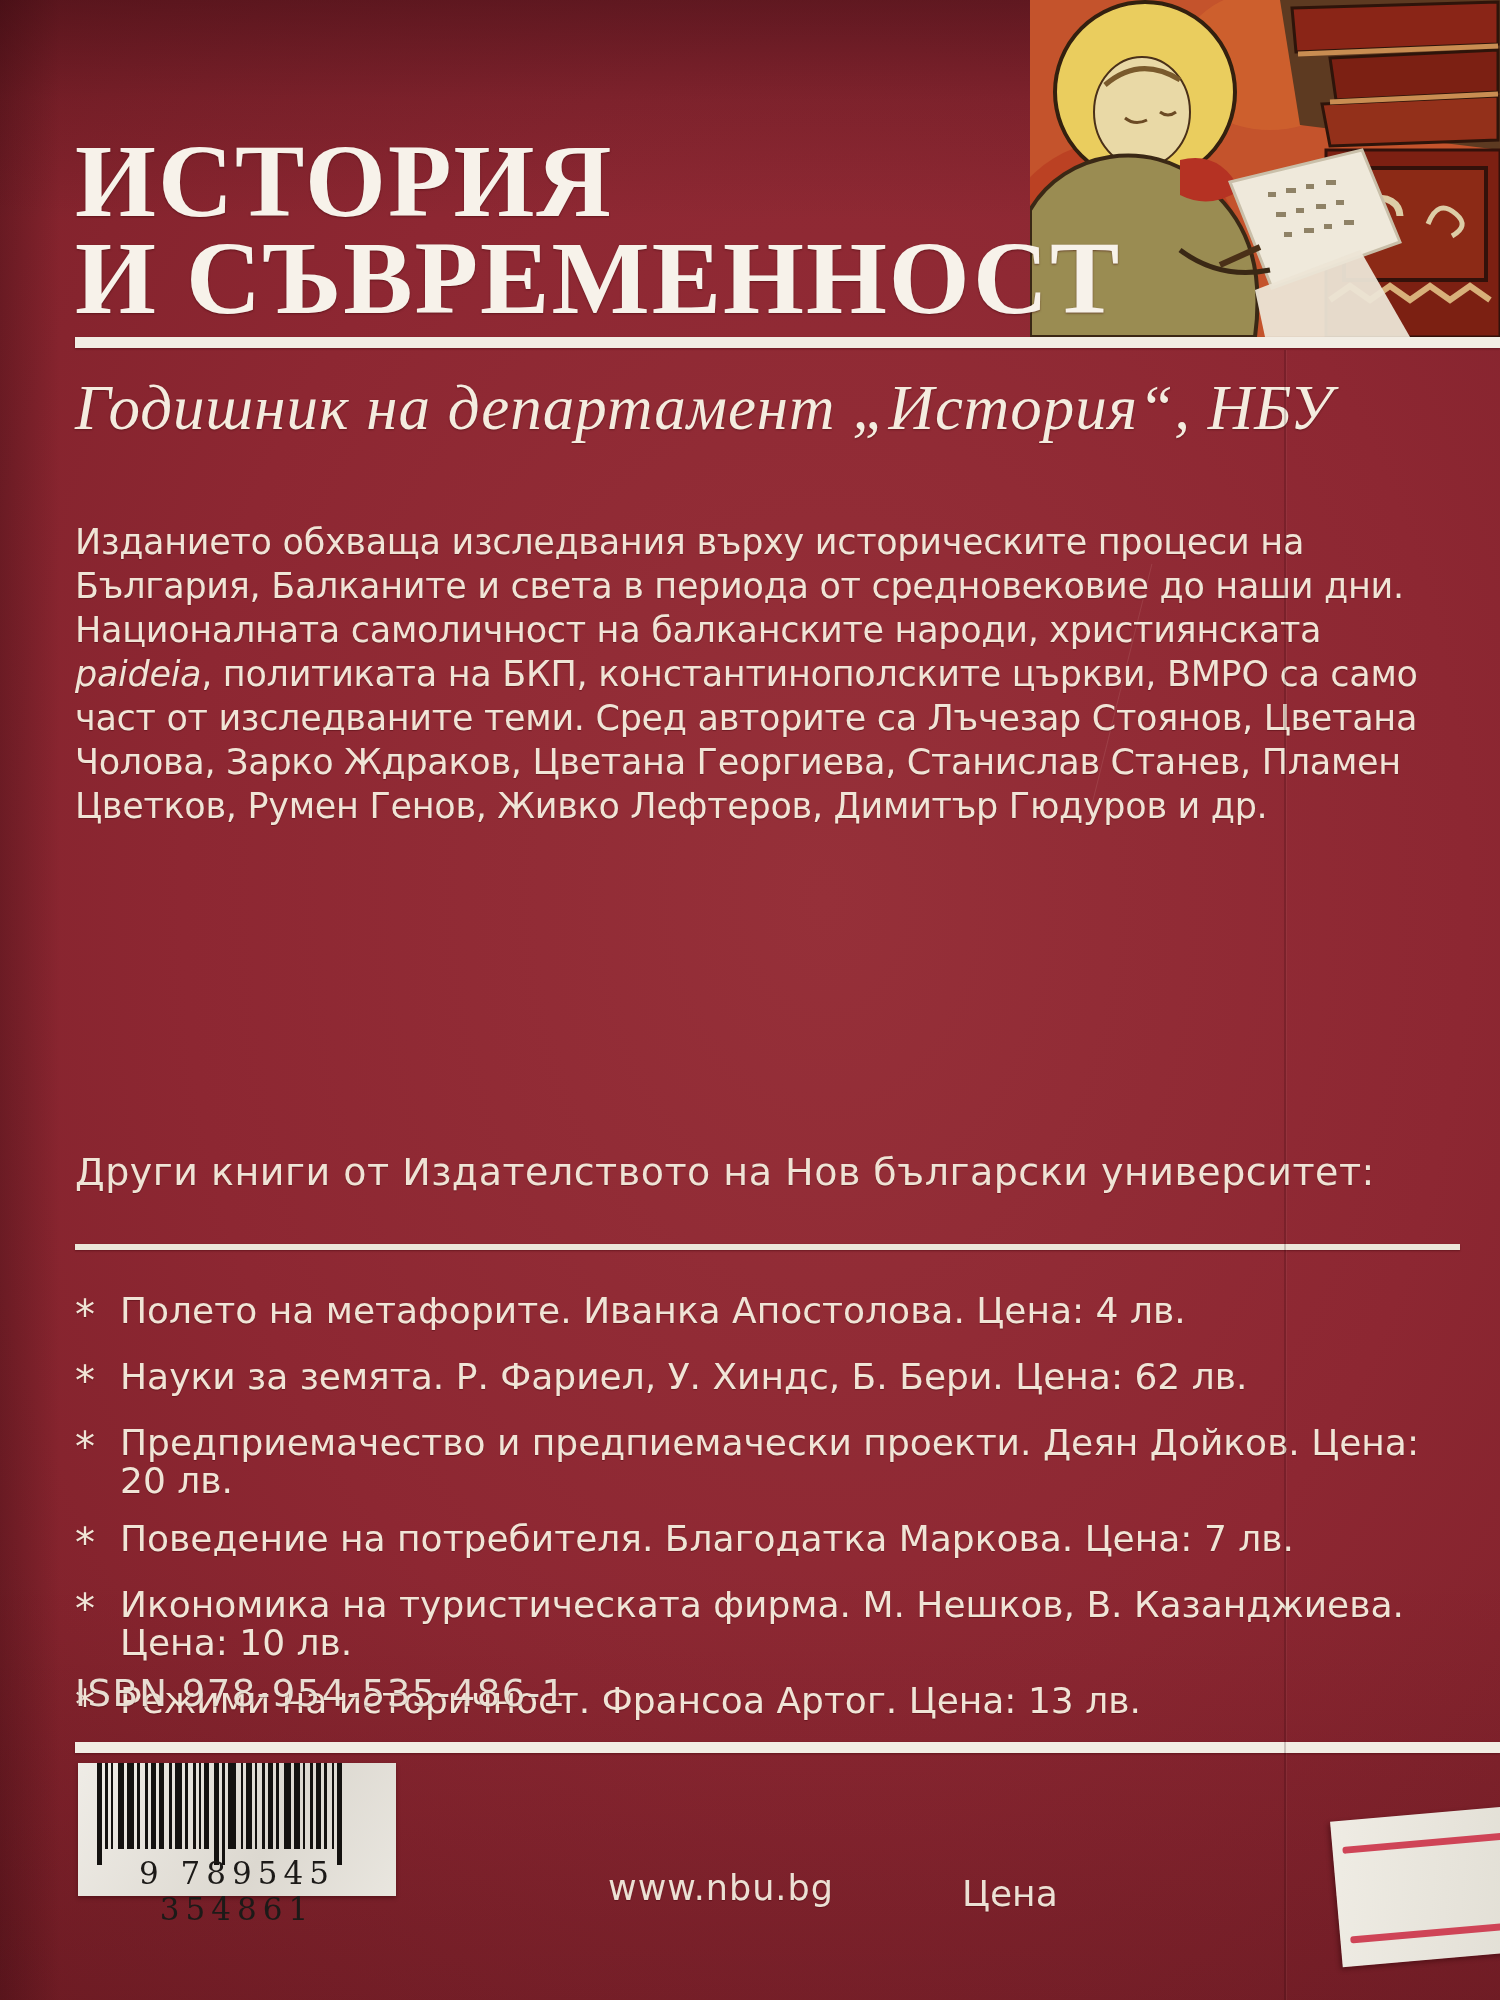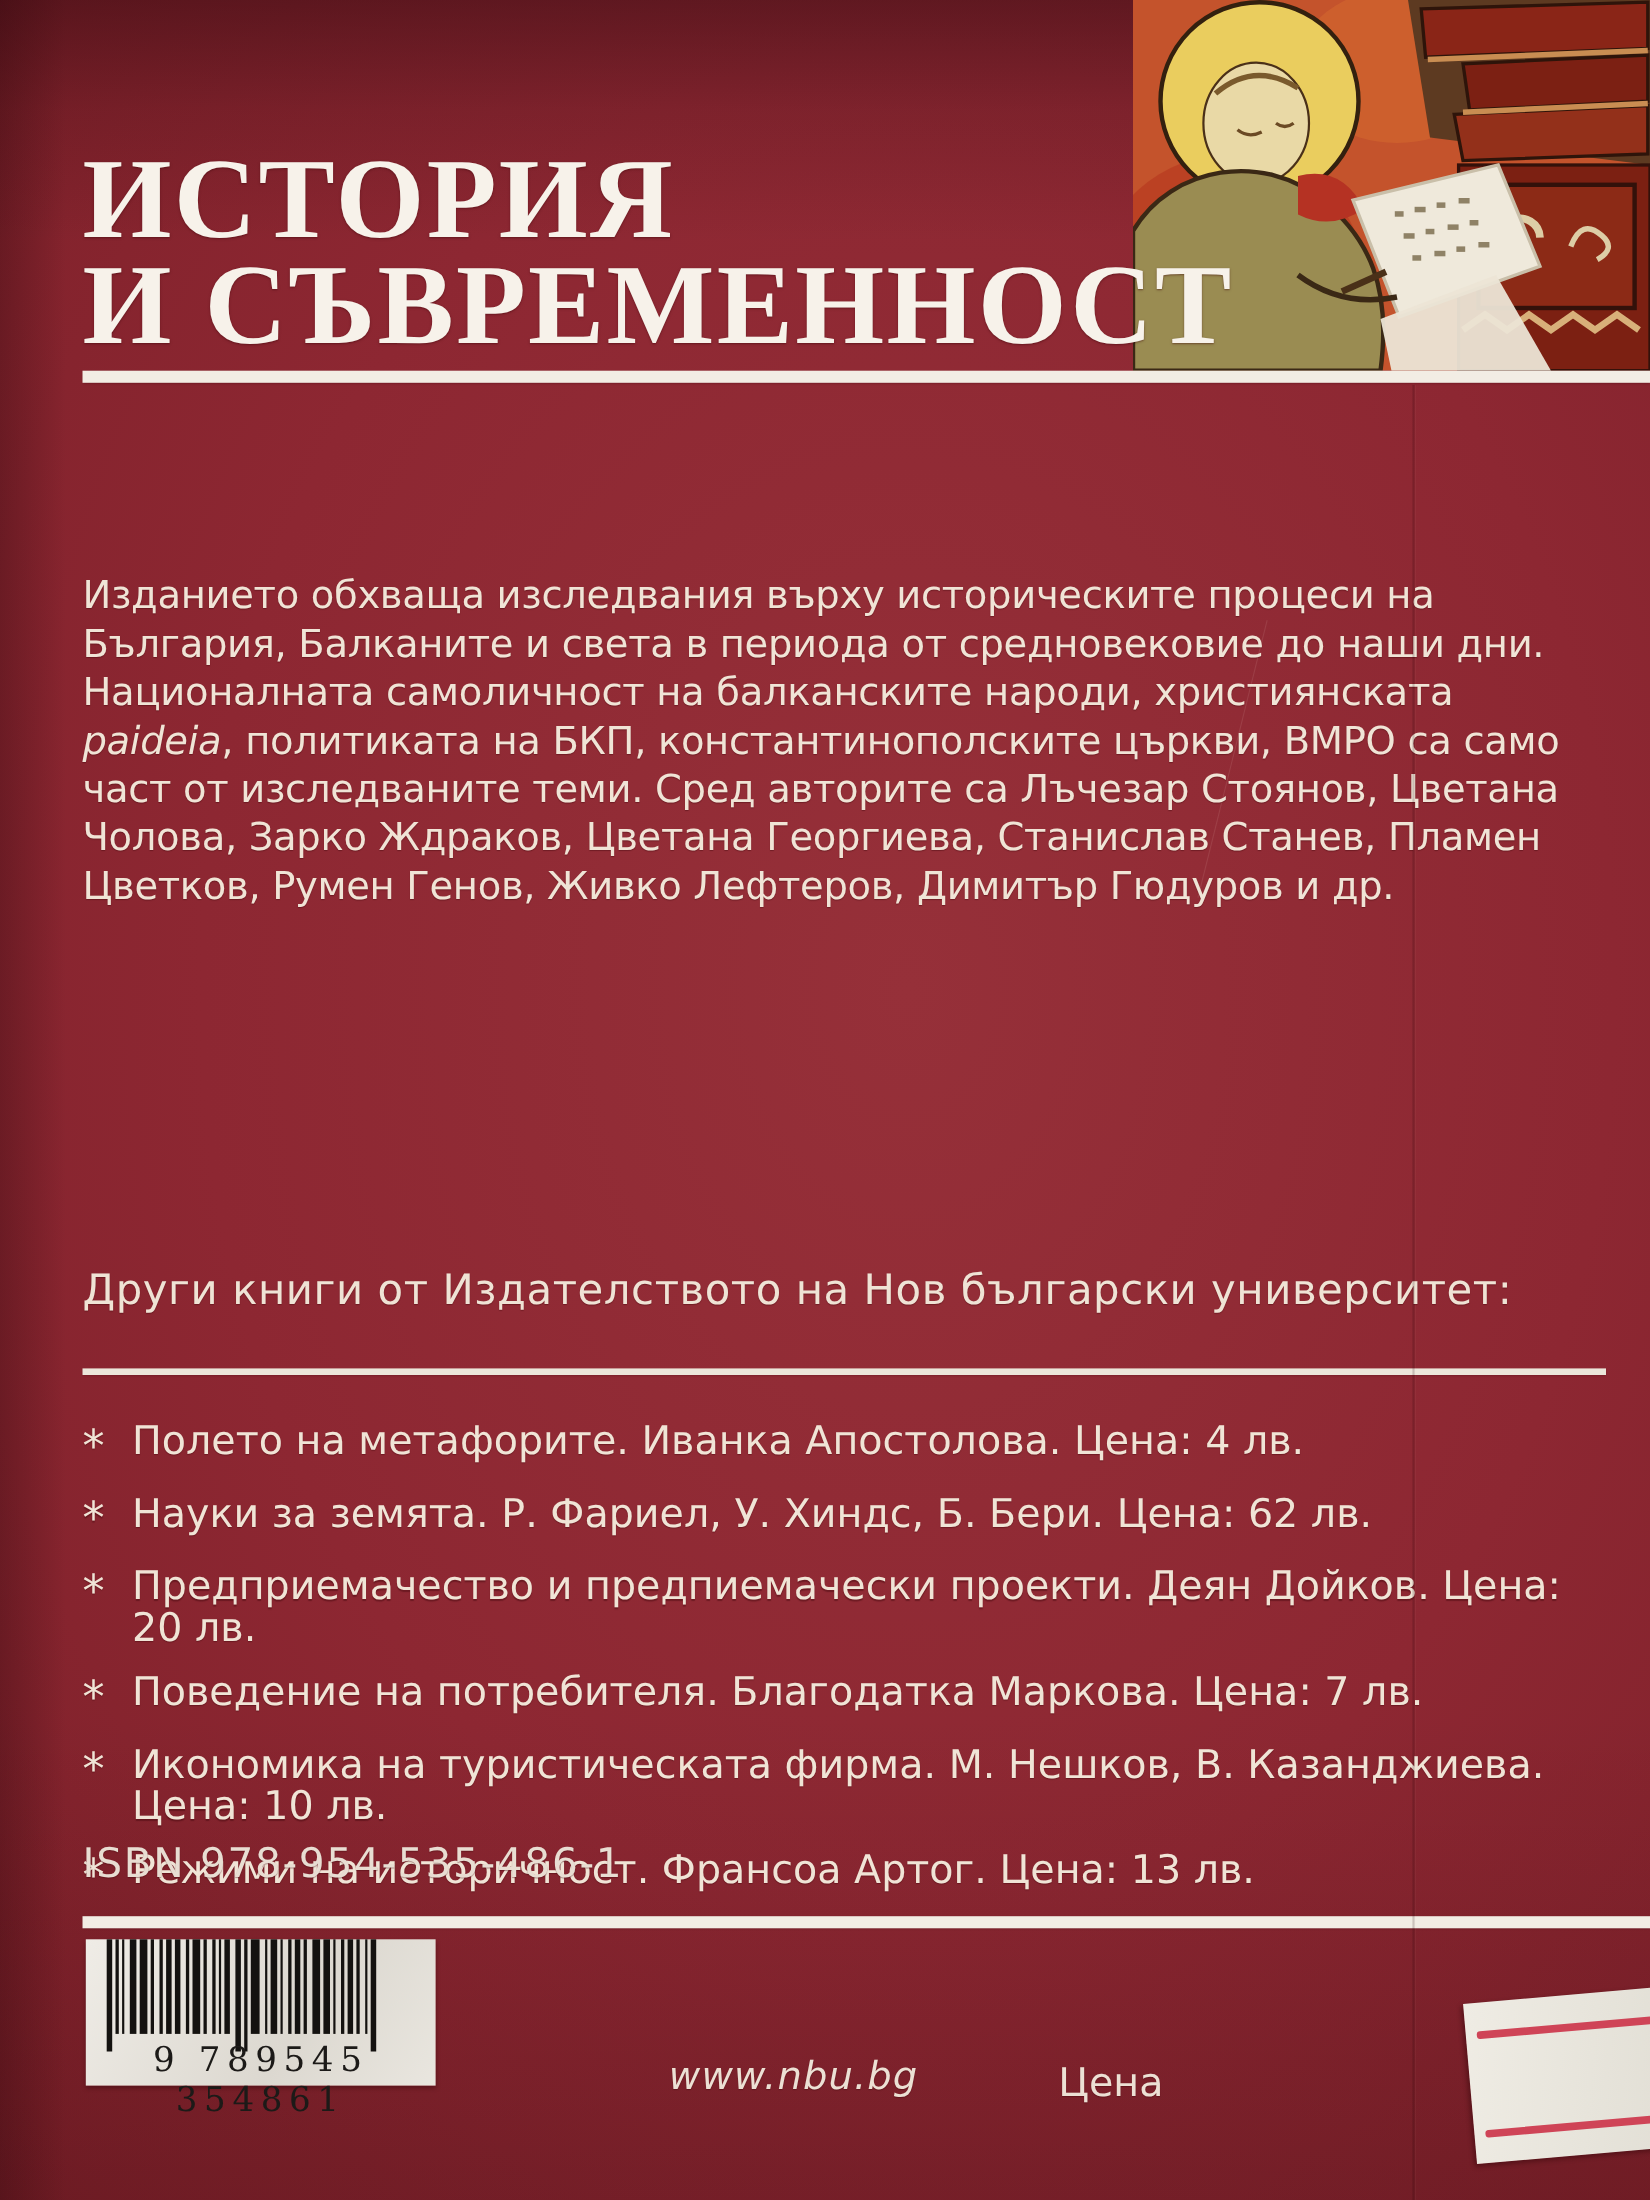--- a/index.html
+++ b/index.html
@@ -59,21 +59,21 @@
     box-shadow:0 2px 4px rgba(40,0,5,.4);}
   .bars{position:absolute;left:14px;top:0px;height:96px;display:flex;align-items:flex-start;}
   .bars div{background:#141210;height:86px;}
   .bars div.g{height:102px;}
   .barcode-digits{position:absolute;left:0;top:92px;width:100%;
     font-family:"DejaVu Serif","Liberation Serif",serif;
     font-size:31px;letter-spacing:6px;color:#1c1a18;text-align:center;}
 
   .website{position:absolute;left:608px;top:1868px;
     font-size:35px;color:#ece0d4;letter-spacing:1px;
-    text-shadow:0 1px 1px rgba(60,5,10,.4);font-style:italic;}
+    text-shadow:0 1px 1px rgba(60,5,10,.4);}
   .price-label{position:absolute;left:962px;top:1873px;
     font-size:36px;color:#ece0d4;
     text-shadow:0 1px 1px rgba(60,5,10,.4);}
 
   .price-sticker{position:absolute;left:1336px;top:1812px;width:220px;height:146px;
     background:linear-gradient(100deg,#efece4 0%,#dfdcd2 100%);
     transform:rotate(-5deg);
     box-shadow:-2px 2px 5px rgba(40,0,5,.45);}
   .price-sticker .line{position:absolute;left:10px;right:6px;height:7px;background:#cf4457;border-radius:3px;}
   .price-sticker .l1{top:26px;}
@@ -131,20 +131,21 @@
     <polygon points="225,290 330,250 380,337 235,337" fill="#ece5d6" opacity="0.95"></polygon>
   </svg>
 
   <div class="title">
     <div>ИСТОРИЯ</div>
     <div>И СЪВРЕМЕННОСТ</div>
   </div>
 
   <div class="rule rule1"></div>
 
+  <div class="subtitle">Годишник на департамент „История“, НБУ</div>
 
   <div class="desc"><span>Изданието обхваща изследвания върху историческите процеси на България, Балканите и света в периода от средновековие до наши дни. Националната самоличност на балканските народи, християнската </span><span class="lat">paideia</span><span>, политиката на БКП, константинополските църкви, ВМРО са само част от изследваните теми. Сред авторите са Лъчезар Стоянов, Цветана Чолова, Зарко Ждраков, Цветана Георгиева, Станислав Станев, Пламен Цветков, Румен Генов, Живко Лефтеров, Димитър Гюдуров и др.</span></div>
 
   <div class="books-heading">Други книги от Издателството на Нов български университет:</div>
   <div class="rule rule2"></div>
 
   <div class="book-list">
     <div class="book-item">
       <span class="bullet">*</span>
       <span>Полето на метафорите. Иванка Апостолова. Цена: 4 лв.</span>

